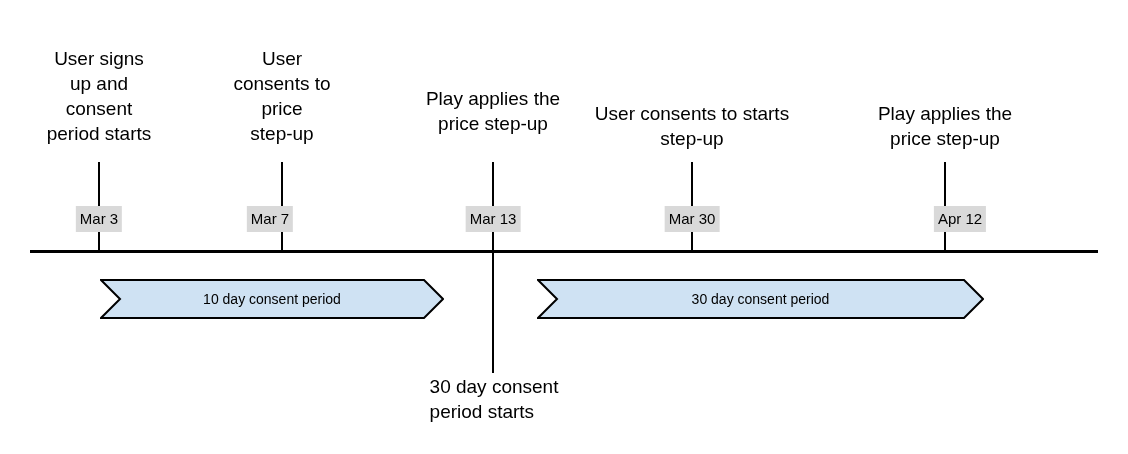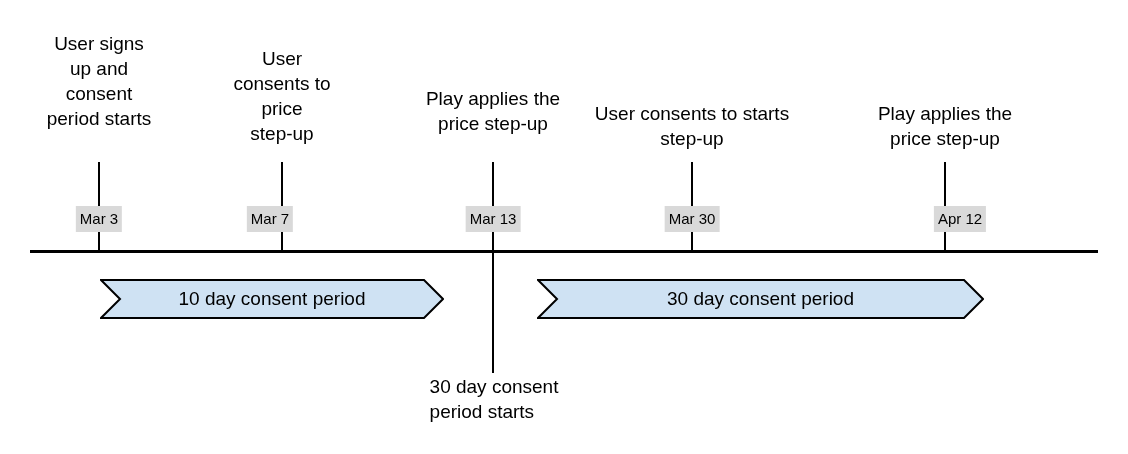--- a/index.html
+++ b/index.html
@@ -52,42 +52,42 @@
     position: absolute;
     top: 279px;
     height: 40px;
   }
   .banner-label {
     position: absolute;
     top: 279px;
     height: 40px;
     line-height: 40px;
     text-align: center;
-    font-size: 19px;
+    font-size: 14px;
     color: #000000;
   }
   .bottom-note {
     position: absolute;
     top: 374px;
     transform: translateX(-50%);
     text-align: left;
     white-space: pre-line;
     font-size: 19px;
     line-height: 25px;
     color: #000000;
   }
 </style>
 </head>
 <body>
 
 <div class="canvas">
 
   <div class="timeline-line"></div>
 
-  <div class="event-label" style="left:39px; top:31px; width:120px;">User signs
+  <div class="event-label" style="left:39px; top:46px; width:120px;">User signs
 up and
 consent
 period starts</div>
   <div class="tick" style="left:98px; top:162px; height:88px;"></div>
   <div class="date-badge" style="left:99px;">Mar 3</div>
 
   <div class="event-label" style="left:217px; top:46px; width:130px;">User
 consents to
 price
 step-up</div>

